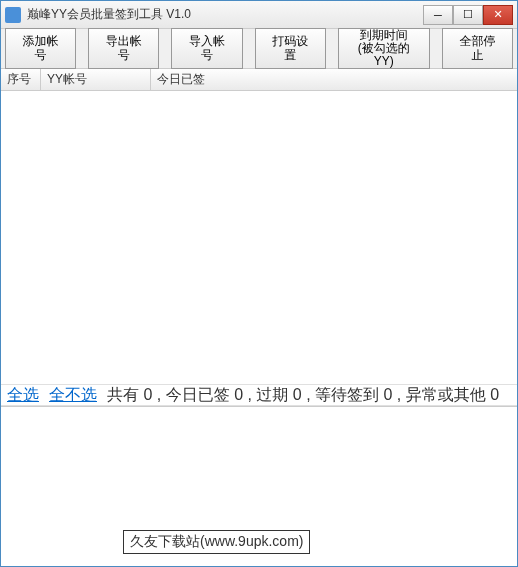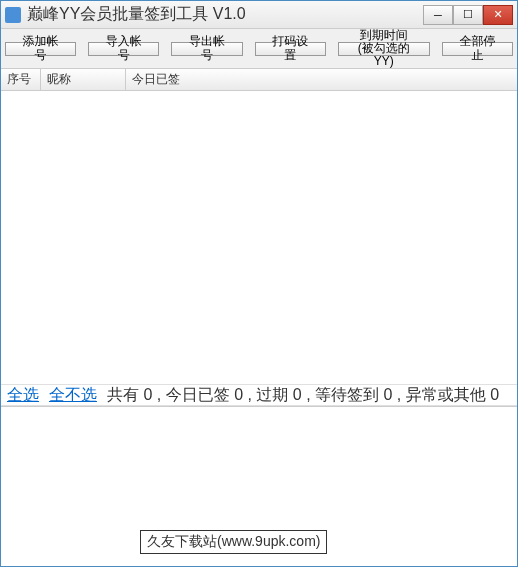--- a/index.html
+++ b/index.html
@@ -1,69 +1,69 @@
 <!DOCTYPE html>
 <html><head>
 <meta charset="utf-8">
 <style>
 * { box-sizing: border-box; margin: 0; padding: 0; }
 body { font-family: "Microsoft YaHei", SimSun, Arial, sans-serif; font-size: 12px; background: #fff; }
 .window { width: 518px; height: 567px; border: 1px solid #4a8bc2; background: #fff; display: flex; flex-direction: column; }
 .titlebar { height: 28px; background: linear-gradient(to bottom, #f8f8f8, #e8e8e8); border-bottom: 1px solid #ccc; display: flex; align-items: center; padding: 0 4px; }
 .titlebar-icon { width: 16px; height: 16px; margin-right: 6px; background: #4a90d9; border-radius: 2px; }
-.titlebar-text { flex: 1; font-size: 16px; color: #333; }
+.titlebar-text { flex: 1; font-size: 12px; color: #333; }
 .win-controls { display: flex; gap: 0; }
 .win-btn { width: 30px; height: 20px; border: 1px solid #aaa; background: linear-gradient(to bottom, #fefefe, #e0e0e0); display: flex; align-items: center; justify-content: center; font-size: 11px; cursor: pointer; }
 .win-btn.close { background: linear-gradient(to bottom, #e06050, #c73a2a); border-color: #a02818; color: #fff; }
 .toolbar { height: 40px; background: #f0f0f0; border-bottom: 1px solid #ccc; display: flex; align-items: center; padding: 0 4px; gap: 12px; }
-.tb-btn { padding: 4px 14px; height: 14px; border: 1px solid #999; background: linear-gradient(to bottom, #fefefe, #e8e8e8); font-size: 12px; cursor: pointer; display: flex; align-items: center; justify-content: center; text-align: center; line-height: 1.1; white-space: pre-line; }
+.tb-btn { padding: 4px 14px; height: 41px; border: 1px solid #999; background: linear-gradient(to bottom, #fefefe, #e8e8e8); font-size: 12px; cursor: pointer; display: flex; align-items: center; justify-content: center; text-align: center; line-height: 1.1; white-space: pre-line; }
 .list-header { height: 22px; background: linear-gradient(to bottom, #fefefe, #eaeaea); border-bottom: 1px solid #ccc; display: flex; }
 .col { border-right: 1px solid #ccc; padding: 3px 6px; font-size: 12px; color: #333; display: flex; align-items: center; }
 .col.c0 { width: 40px; }
 .col.c1 { width: 110px; }
 .col.c2 { width: 100px; }
 .col.c3 { width: 85px; }
 .col.c4 { width: 75px; }
 .col.c5 { width: 90px; border-right: none; }
 .list-body { flex: 1; background: #fff; overflow: auto; }
 .status-line { height: 22px; padding: 3px 6px; border-top: 1px solid #e0e0e0; border-bottom: 1px solid #e0e0e0; font-size: 16px; display: flex; align-items: center; gap: 10px; }
 .status-line a { color: #0066cc; text-decoration: underline; cursor: pointer; }
 .status-line .stats { color: #333; }
 .log-area { height: 160px; background: #fff; border-top: 1px solid #ccc; }
-.watermark { position: absolute; left: 140px; top: 530px; border: 1px solid #333; background: #fff; padding: 2px 6px; font-size: 14px; color: #333; }
+.watermark { position: absolute; left: 123px; top: 530px; border: 1px solid #333; background: #fff; padding: 2px 6px; font-size: 14px; color: #333; }
 .container { position: relative; }
 </style>
 </head>
 <body>
 
 <div class="container">
 <div class="window">
   <div class="titlebar">
     <div class="titlebar-icon"></div>
     <div class="titlebar-text">巅峰YY会员批量签到工具  V1.0</div>
     <div class="win-controls">
       <div class="win-btn">─</div>
       <div class="win-btn">☐</div>
       <div class="win-btn close">✕</div>
     </div>
   </div>
 
   <div class="toolbar">
     <button class="tb-btn">添加帐号</button>
+    <button class="tb-btn">导出帐号</button>
     <button class="tb-btn">导入帐号</button>
-    <button class="tb-btn">导出帐号</button>
     <button class="tb-btn">打码设置</button>
     <button class="tb-btn">到期时间
 (被勾选的YY)</button>
     <button class="tb-btn">全部停止</button>
   </div>
 
   <div class="list-header">
     <div class="col c0">序号</div>
-    <div class="col c3">昵称</div>
+    <div class="col c1">YY帐号</div>
     <div class="col c5">今日已签</div>
   </div>
 
   <div class="list-body"></div>
 
   <div class="status-line">
     <a>全选</a>
     <a>全不选</a>
     <span class="stats">共有 0 , 今日已签 0 , 过期 0 , 等待签到 0 , 异常或其他 0</span>
   </div>

